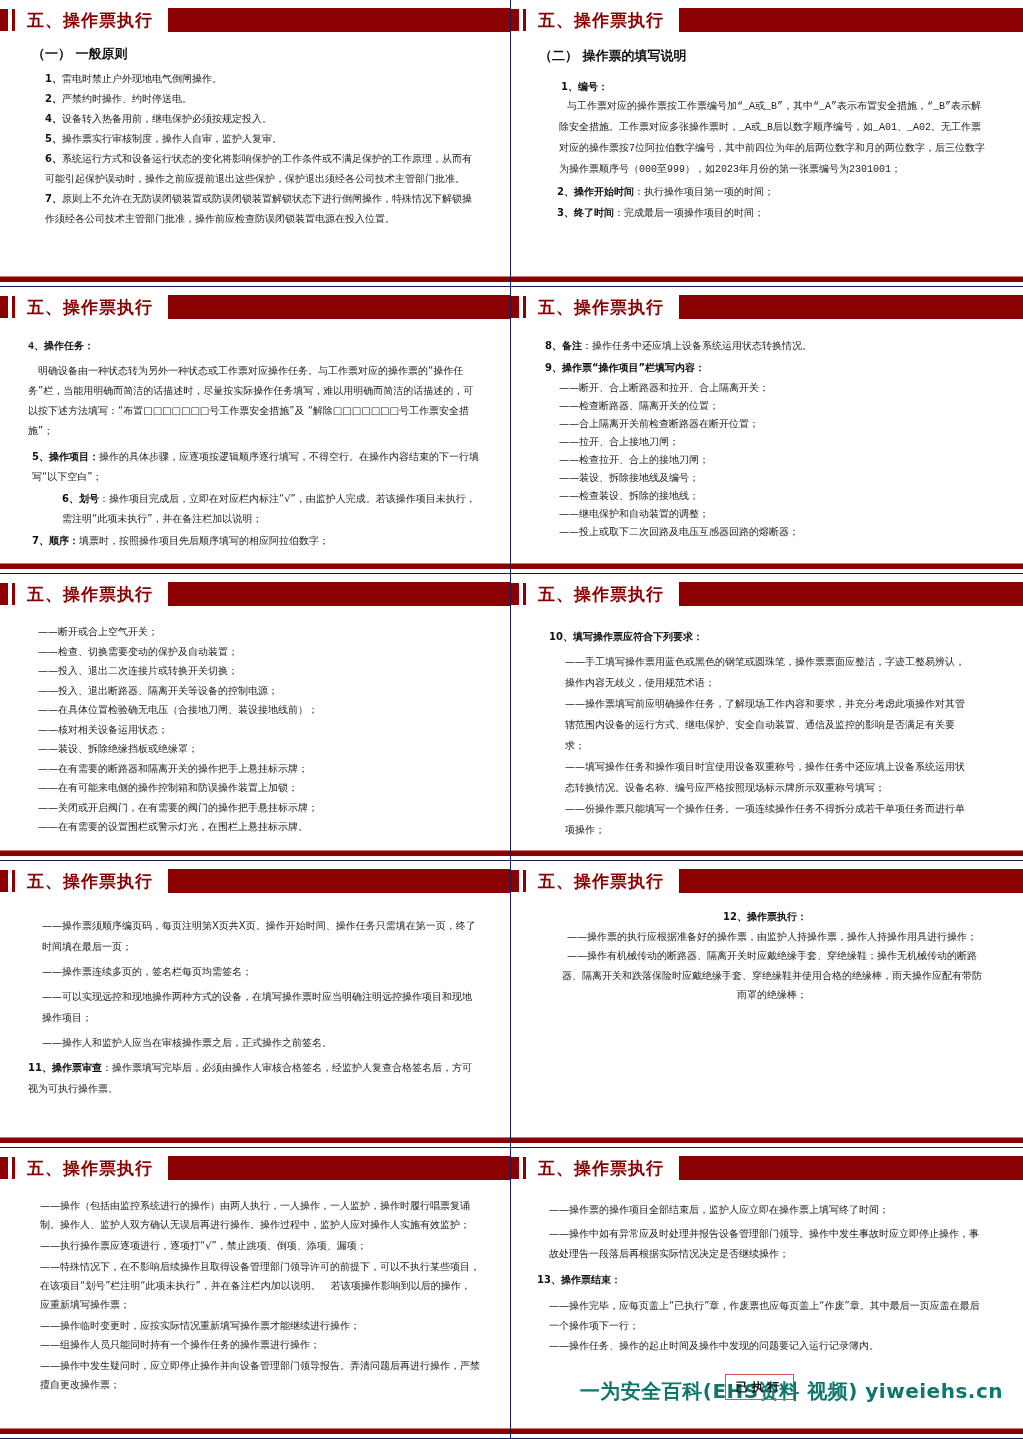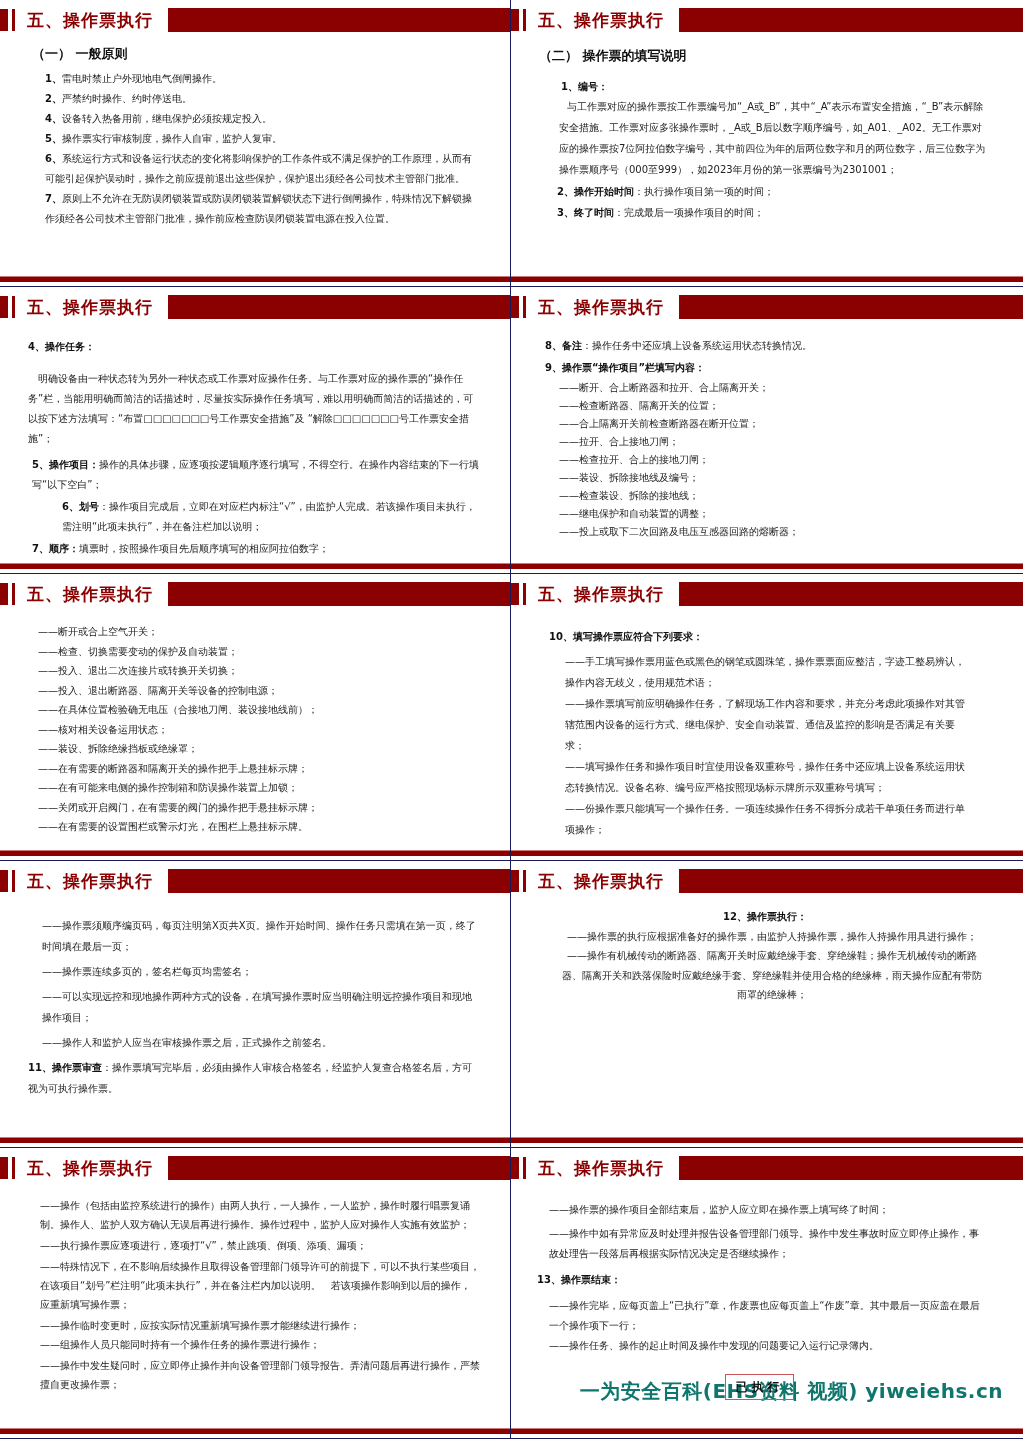--- a/index.html
+++ b/index.html
@@ -73,36 +73,36 @@
   <div class="slide right">
     <div class="slide-header">
       <div class="hbar1"></div>
       <div class="hbar2"></div>
       <div class="slide-title">五、操作票执行</div>
       <div class="hband"></div>
     </div>
     <div class="content" style="padding:6px 36px 0 28px;">
       <div class="subhead" style="margin-bottom:8px;">（二） 操作票的填写说明</div>
       <div style="padding-left:22px;" class="b">1、编号：</div>
-      <div style="padding-left:20px; text-indent:8px; line-height:21px;">与工作票对应的操作票按工作票编号加“_A或_B”，其中“_A”表示布置安全措施，“_B”表示解除安全措施。工作票对应多张操作票时，_A或_B后以数字顺序编号，如_A01、_A02。无工作票对应的操作票按7位阿拉伯数字编号，其中前四位为年的后两位数字和月的两位数字，后三位数字为操作票顺序号（000至999），如2023年月份的第一张票编号为2301001；</div>
+      <div style="padding-left:20px; text-indent:8px; line-height:21px;font-family:Liberation Mono, monospace;">与工作票对应的操作票按工作票编号加“_A或_B”，其中“_A”表示布置安全措施，“_B”表示解除安全措施。工作票对应多张操作票时，_A或_B后以数字顺序编号，如_A01、_A02。无工作票对应的操作票按7位阿拉伯数字编号，其中前四位为年的后两位数字和月的两位数字，后三位数字为操作票顺序号（000至999），如2023年月份的第一张票编号为2301001；</div>
       <div style="padding-left:18px; margin-top:2px;"><span class="b">2、操作开始时间</span><span>：执行操作项目第一项的时间；</span></div>
       <div style="padding-left:18px; margin-top:2px;"><span class="b">3、终了时间</span><span>：完成最后一项操作项目的时间；</span></div>
     </div>
     <div class="slide-footer"></div>
   </div>
 
   <div class="slide">
     <div class="slide-header">
       <div class="hbar1"></div>
       <div class="hbar2"></div>
       <div class="slide-title">五、操作票执行</div>
       <div class="hband"></div>
     </div>
     <div class="content" style="padding:12px 30px 0 28px; line-height:20px;">
-      <div class="b" style="margin-bottom:12px;">4、操作任务：</div>
+      <div class="b" style="margin-bottom:4px;font-family:Liberation Mono, monospace;">4、操作任务：</div>
       <div style="text-indent:10px;">明确设备由一种状态转为另外一种状态或工作票对应操作任务。与工作票对应的操作票的“操作任务”栏，当能用明确而简洁的话描述时，尽量按实际操作任务填写，难以用明确而简洁的话描述的，可以按下述方法填写：“布置□□□□□□□号工作票安全措施”及 “解除□□□□□□□号工作票安全措施”；</div>
       <div style="margin-top:6px; padding-left:4px;"><span class="b">5、操作项目：</span><span>操作的具体步骤，应逐项按逻辑顺序逐行填写，不得空行。在操作内容结束的下一行填写“以下空白”；</span></div>
       <div style="margin-top:2px; padding-left:4px;margin-left:30px;"><span class="b">6、划号</span><span>：操作项目完成后，立即在对应栏内标注“√”，由监护人完成。若该操作项目未执行，需注明“此项未执行”，并在备注栏加以说明；</span></div>
       <div style="margin-top:2px; padding-left:4px;"><span class="b">7、顺序：</span><span>填票时，按照操作项目先后顺序填写的相应阿拉伯数字；</span></div>
     </div>
     <div class="slide-footer"></div>
   </div>
 
   <div class="slide right">
     <div class="slide-header">

